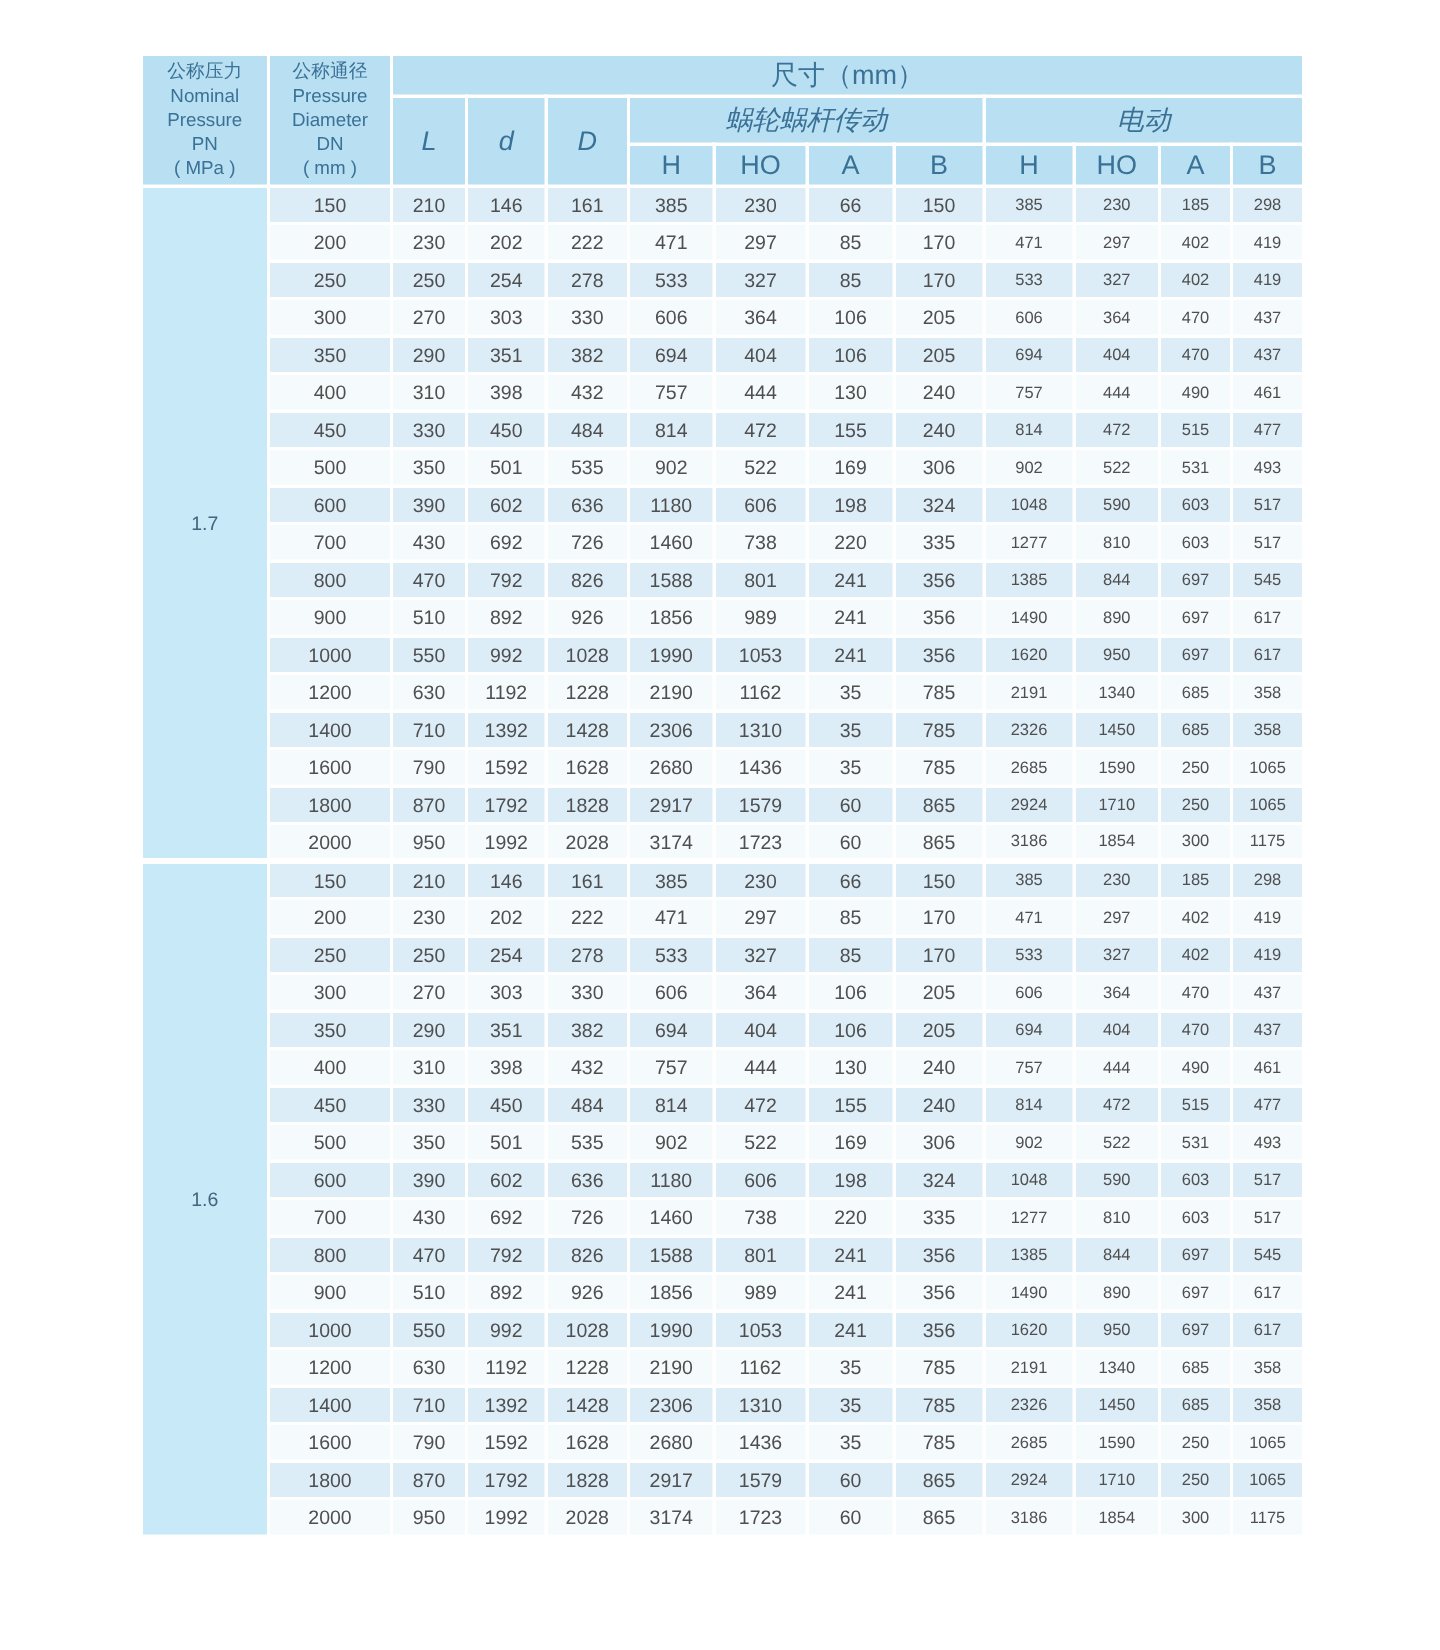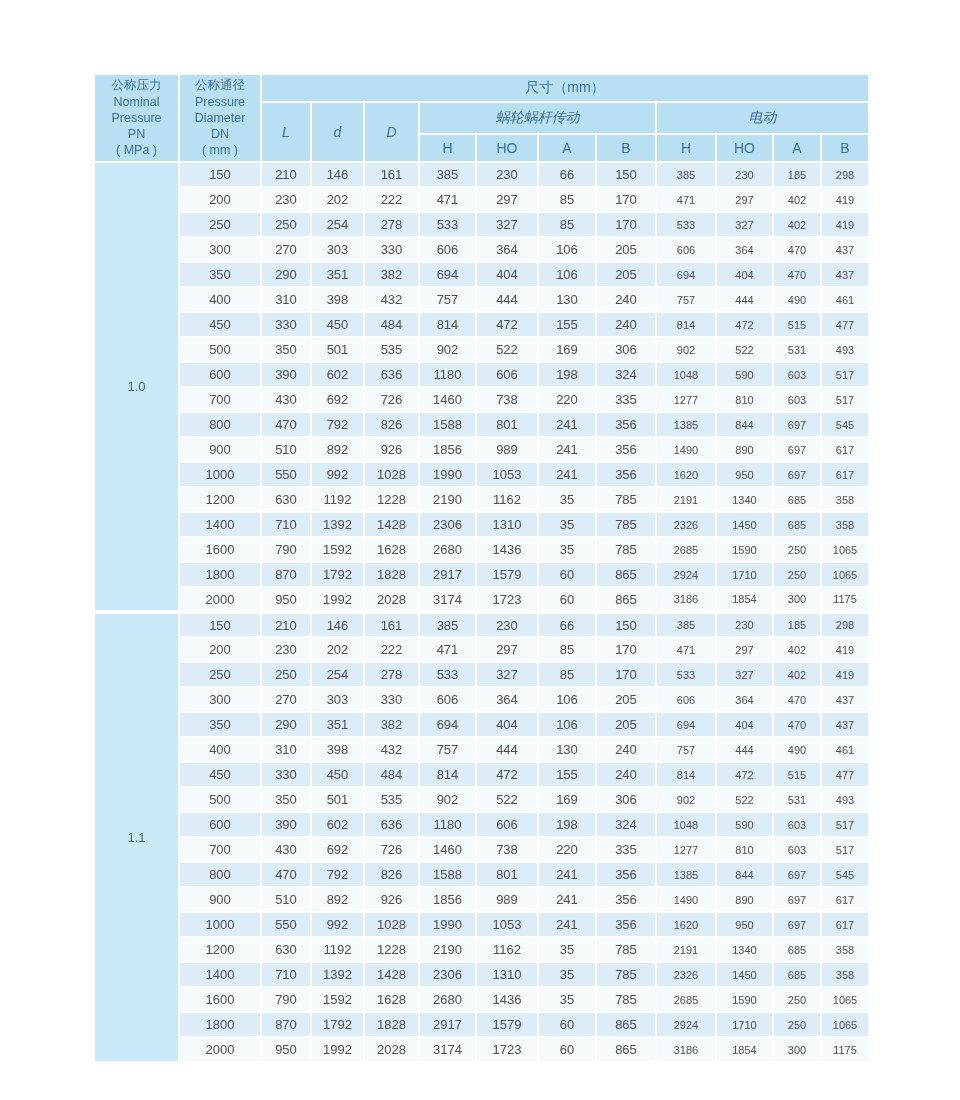--- a/index.html
+++ b/index.html
@@ -20,33 +20,32 @@
     overflow:hidden;
   }
   .table-wrap{
     position:absolute;
     left:93px;top:35px;
   }
   table{
     border-collapse:collapse;
     table-layout:fixed;
     width:775px;
-    margin-top:38px;
   }
   th,td{
     border:2px solid var(--gap);
     text-align:center;
     vertical-align:middle;
     overflow:hidden;
   }
   thead th{
     background:var(--header-bg);
     color:var(--header-text);
     font-weight:normal;
-    font-size:14px;
+    font-size:18px;
   }
   th.multiline{
     white-space:pre-line;
     font-size:12.5px;
     line-height:1.3;
   }
   tr.h-row-1 th{height:28px;}
   tr.h-row-2 th{height:32px;font-style:italic;}
   tr.h-row-3 th{height:28px;}
   tbody td{
@@ -115,21 +114,21 @@
         <th>A</th>
         <th>B</th>
         <th>H</th>
         <th>HO</th>
         <th>A</th>
         <th>B</th>
       </tr>
     </thead>
   <tbody class="group">
         <tr>
-          <td class="pn" rowspan="18">1.0</td>
+          <td class="pn" rowspan="18">1.7</td>
           <td class="dn">150</td>
           <td>210</td>
           <td>146</td>
           <td>161</td>
           <td>385</td>
           <td>230</td>
           <td>66</td>
           <td>150</td>
           <td class="elec">385</td>
           <td class="elec">230</td>
@@ -370,21 +369,21 @@
           <td>60</td>
           <td>865</td>
           <td class="elec">3186</td>
           <td class="elec">1854</td>
           <td class="elec">300</td>
           <td class="elec">1175</td>
         </tr>
       </tbody>
       <tbody class="group">
         <tr>
-          <td class="pn" rowspan="18">1.1</td>
+          <td class="pn" rowspan="18">1.6</td>
           <td class="dn">150</td>
           <td>210</td>
           <td>146</td>
           <td>161</td>
           <td>385</td>
           <td>230</td>
           <td>66</td>
           <td>150</td>
           <td class="elec">385</td>
           <td class="elec">230</td>

